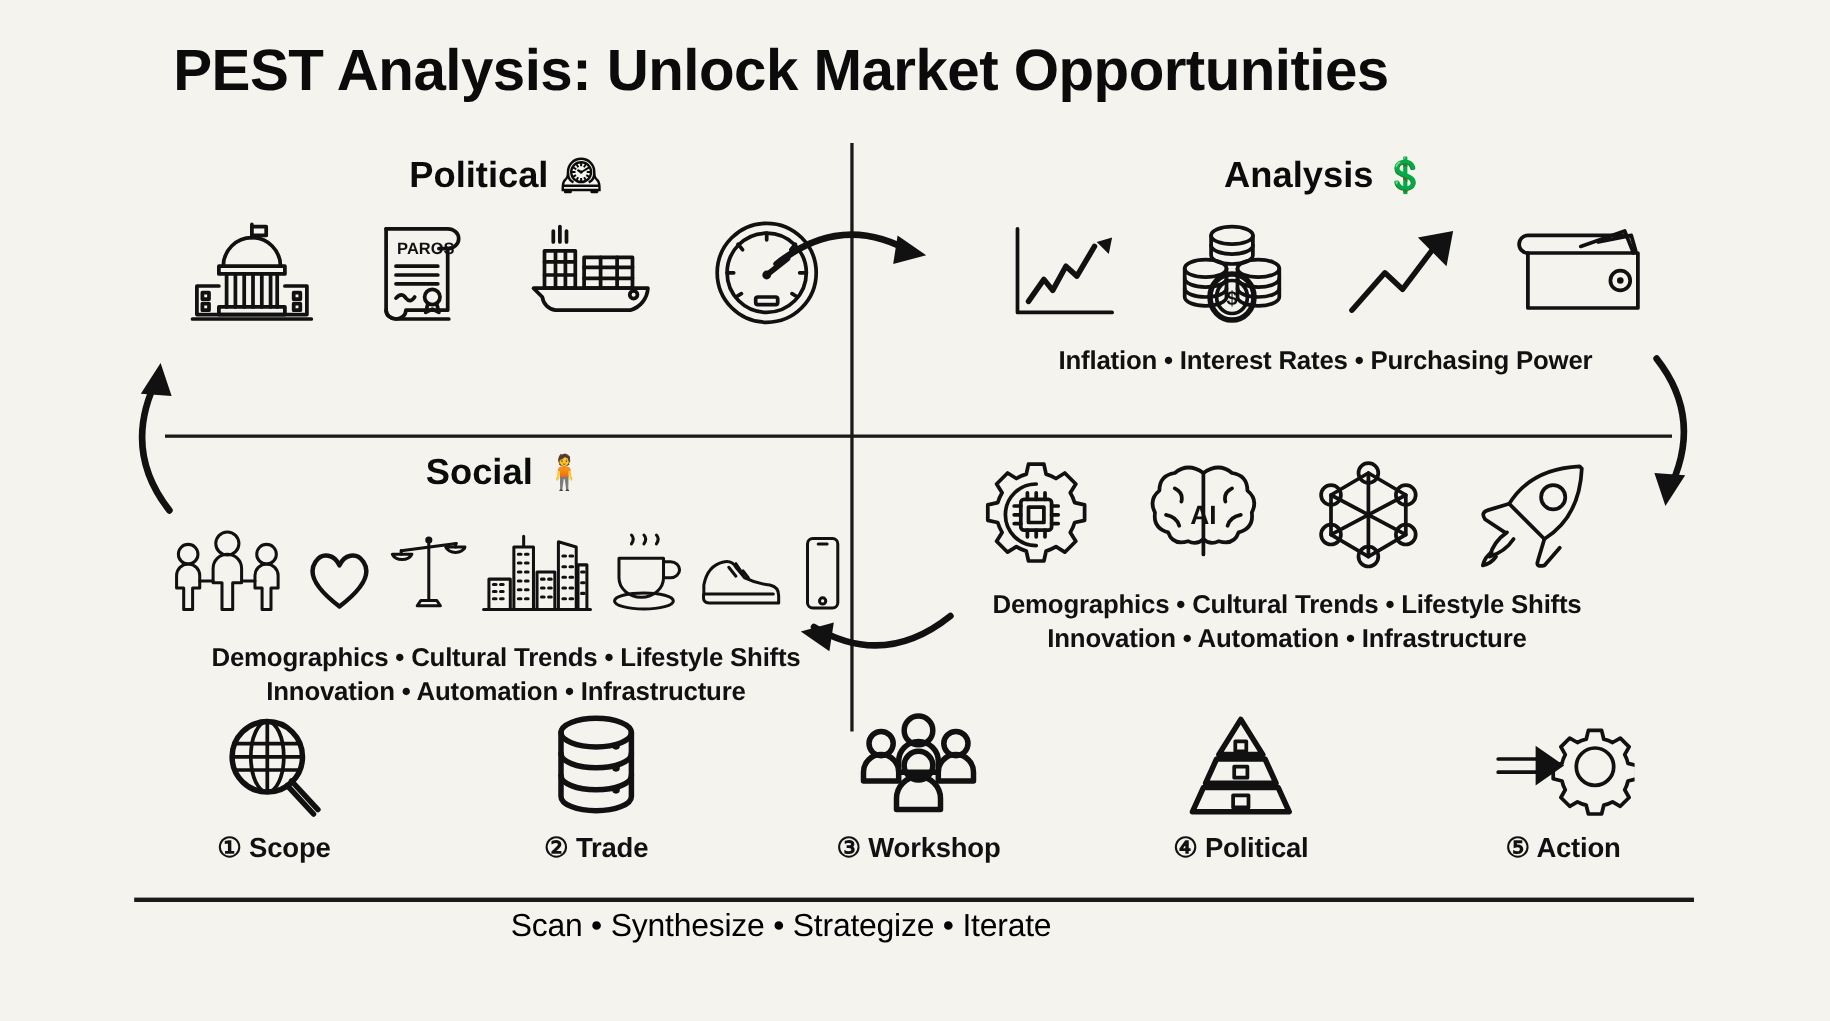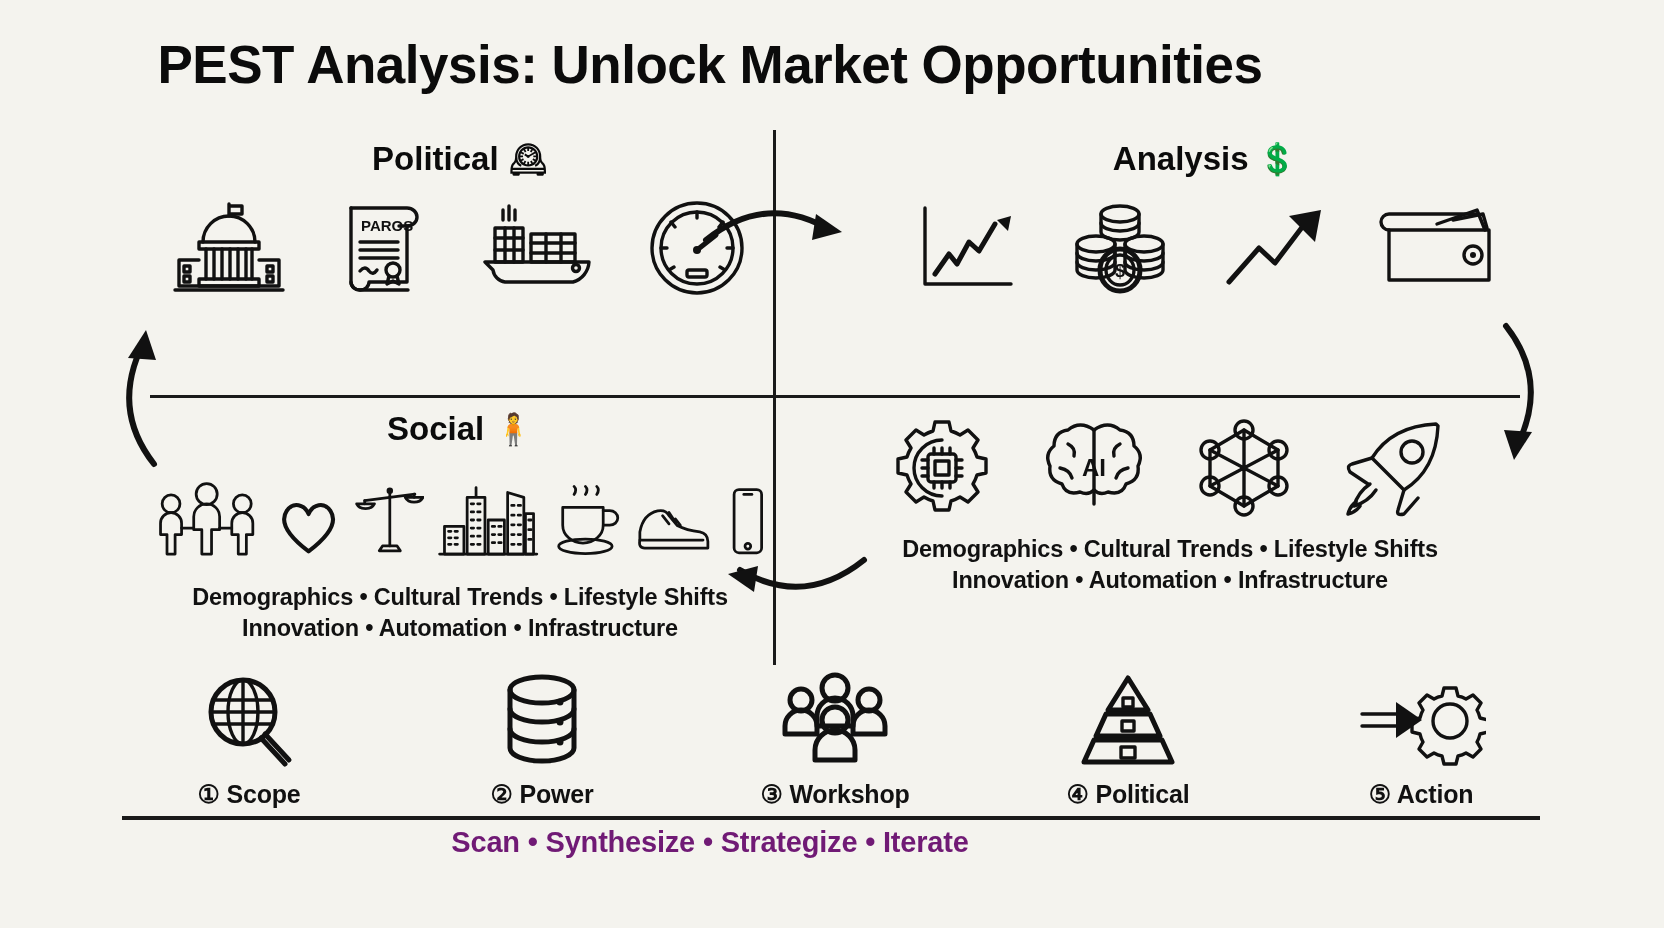--- a/index.html
+++ b/index.html
@@ -111,21 +111,21 @@
   .flow-arrow { position: absolute; }
   .arrow-top    { left: 700px;  top: 186px; }
   .arrow-right  { left: 1490px; top: 320px; }
   .arrow-bottom { left: 720px;  top: 548px; }
   .arrow-left   { left: 100px;  top: 320px; }
 
   
   .steps {
     position: absolute;
     left: 140px;
-    top: 672px;
+    top: 648px;
     width: 1390px;
     display: flex;
     justify-content: space-between;
     align-items: flex-end;
   }
   .step {
     width: 218px;
     display: flex;
     flex-direction: column;
     align-items: center;
@@ -154,22 +154,22 @@
     height: 4px;
     background: #1a1a1a;
   }
   .tagline {
     position: absolute;
     left: 0;
     top: 826px;
     width: 100%;
     text-align: center;
     font-size: 29px;
-    font-weight: bold;
-    color: #701a75;
+    font-weight: normal;
+    color: #000000;
     letter-spacing: -0.2px;
   }
 
   .stroke { fill: none; stroke: #111111; stroke-width: 5; stroke-linecap: round; stroke-linejoin: round; }
   .stroke-thin { fill: none; stroke: #111111; stroke-width: 3.4; stroke-linecap: round; stroke-linejoin: round; }
   .fill-dark { fill: #111111; }
   .tiny-txt { font-family: "Liberation Sans", sans-serif; font-weight: bold; fill: #111111; }
 </style>
 </head>
 <body>
@@ -271,20 +271,21 @@
 
       <svg width="120" height="100" viewBox="0 0 120 100">
         <path class="stroke-thin" d="M58 26 l40 -14 l8 20"></path>
         <path class="stroke-thin" d="M74 22 l30 -6 l4 14"></path>
         <path class="stroke-thin" d="M10 32 h100 v50 h-100 z"></path>
         <path class="stroke-thin" d="M10 32 a8 8 0 0 1 0 -16 h88"></path>
         <circle class="stroke-thin" cx="94" cy="57" r="9"></circle>
         <circle class="fill-dark" cx="94" cy="57" r="3"></circle>
       </svg>
     </div>
+    <div class="quad-caption">Inflation • Interest Rates • Purchasing Power</div>
   </div>
 
   <div class="quad quad-bl" style="position:absolute;left:150px;top:406px;">
     <div class="quad-head">
       <span>Social</span>
       <span class="head-emoji">🧍</span>
     </div>
     <div class="icon-row tight">
 
       <svg width="140" height="96" viewBox="0 0 140 96">
@@ -445,21 +446,21 @@
         <svg width="88" height="96" viewBox="0 0 88 96">
           <ellipse class="stroke" cx="44" cy="18" rx="32" ry="13"></ellipse>
           <path class="stroke" d="M12 18 v58 a32 13 0 0 0 64 0 v-58"></path>
           <path class="stroke" d="M12 37 a32 13 0 0 0 64 0 M12 57 a32 13 0 0 0 64 0"></path>
           <circle class="fill-dark" cx="62" cy="30" r="3.5"></circle>
           <circle class="fill-dark" cx="62" cy="50" r="3.5"></circle>
           <circle class="fill-dark" cx="62" cy="70" r="3.5"></circle>
         </svg>
       </div>
       <div class="step-label">
-        <span>②</span> <span>Power</span>
+        <span>②</span> <span>Trade</span>
       </div>
     </div>
 
     <div class="step">
       <div class="step-icon">
         <svg width="120" height="96" viewBox="0 0 120 96">
           <circle class="stroke" cx="60" cy="16" r="13"></circle>
           <path class="stroke" d="M42 44 a18 18 0 0 1 36 0 v10 h-36 z"></path>
           <circle class="stroke" cx="26" cy="28" r="11"></circle>
           <path class="stroke" d="M10 54 a16 16 0 0 1 32 0 v8 h-32 z"></path>

